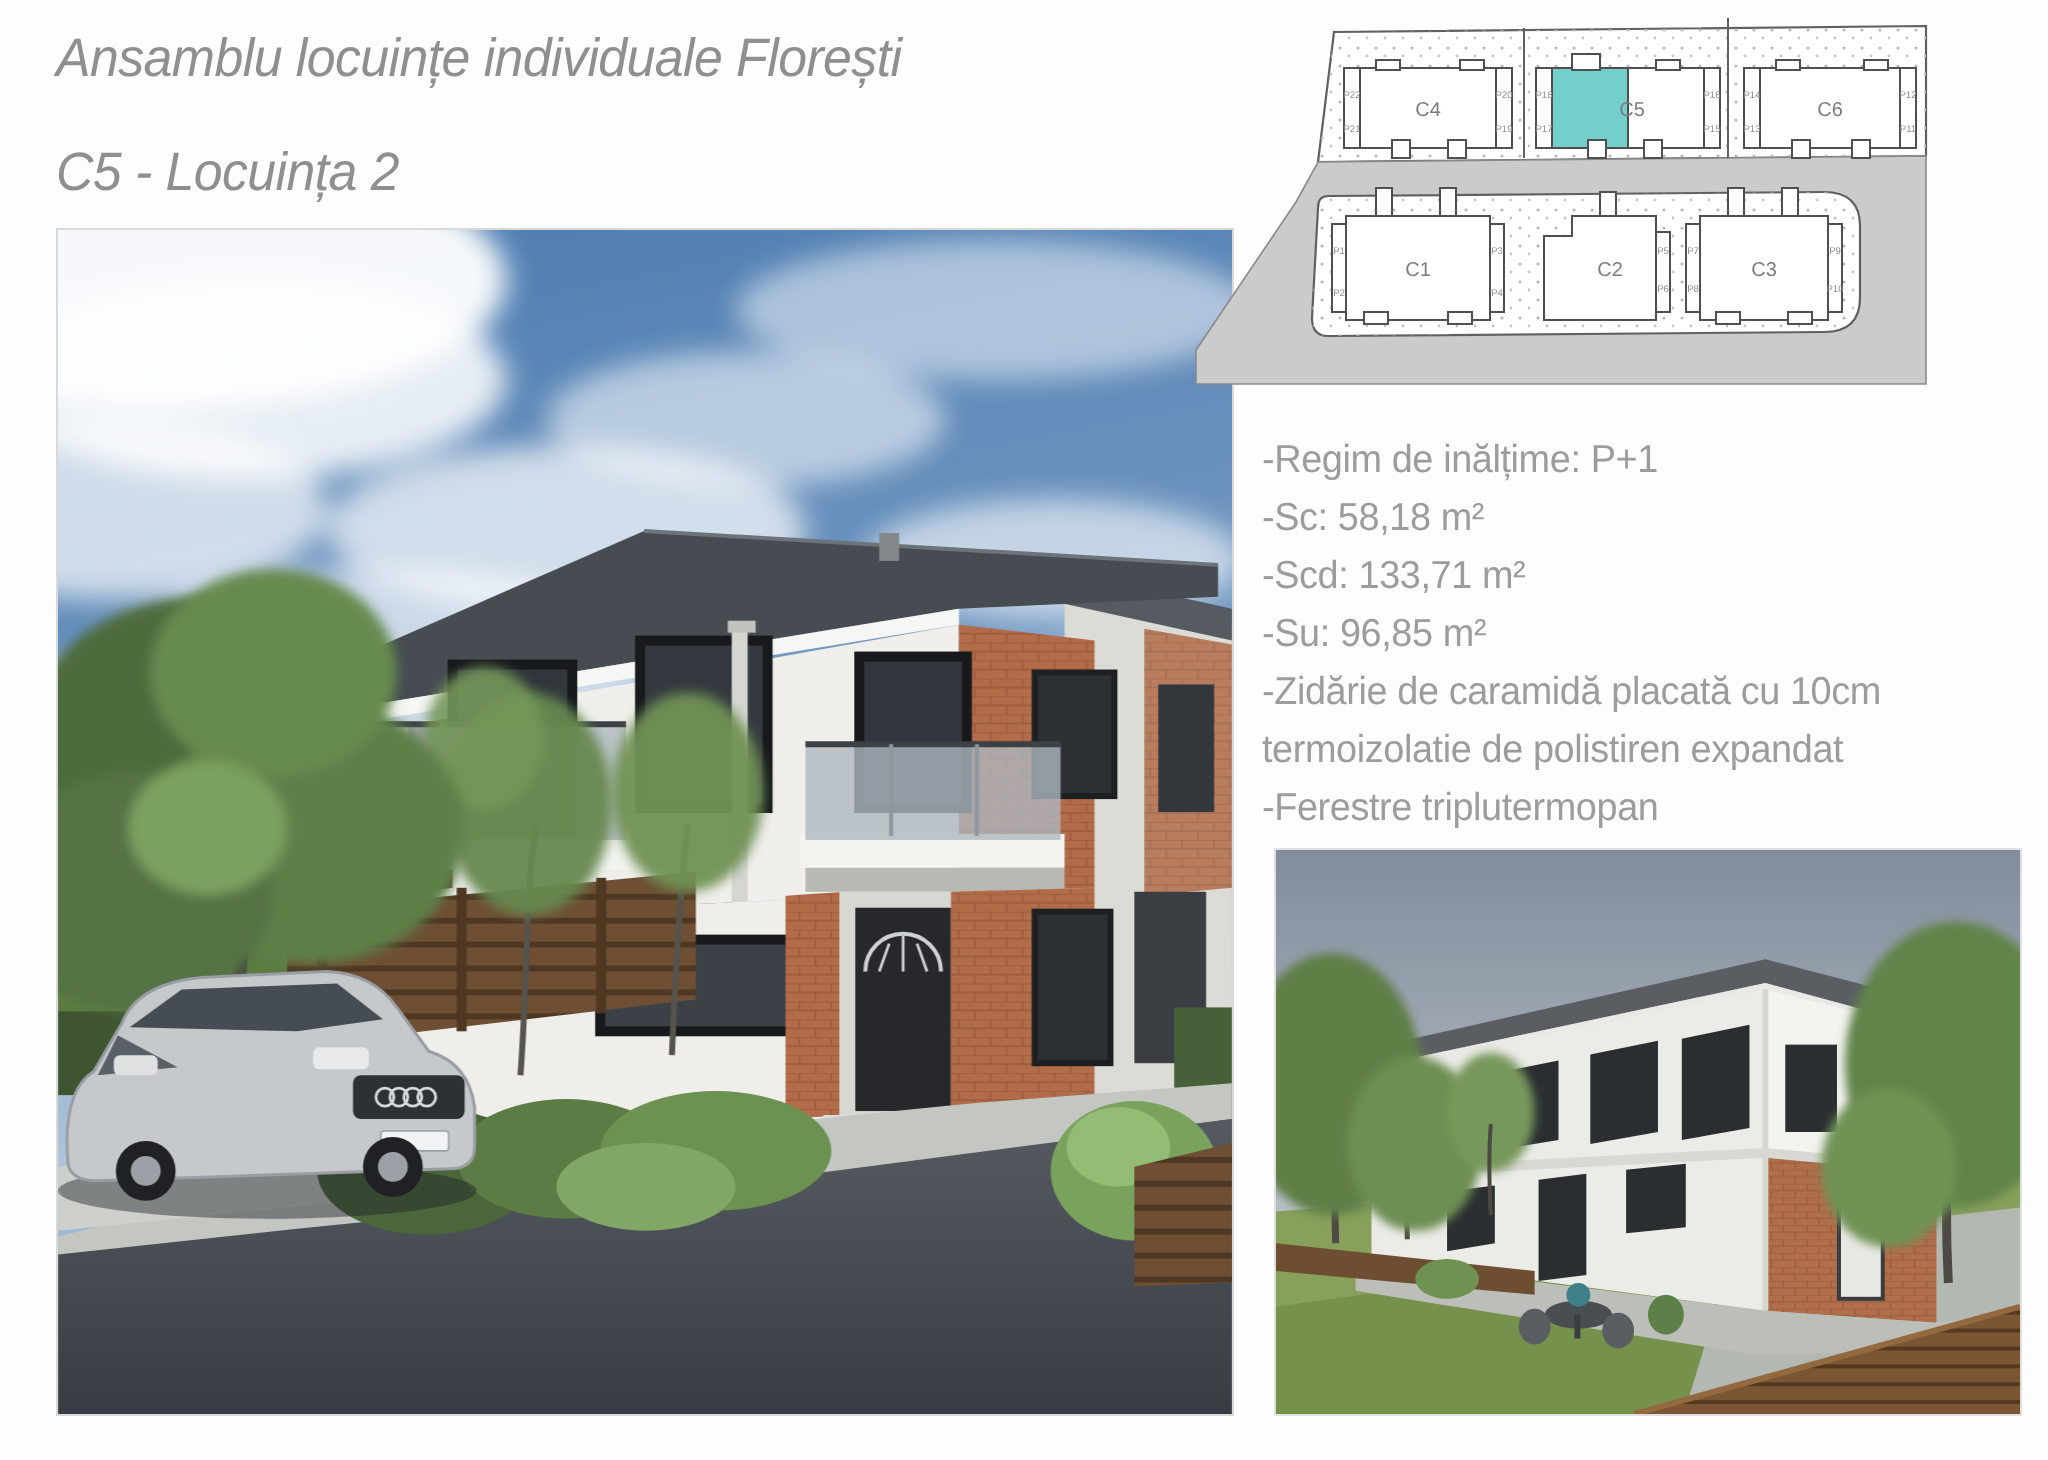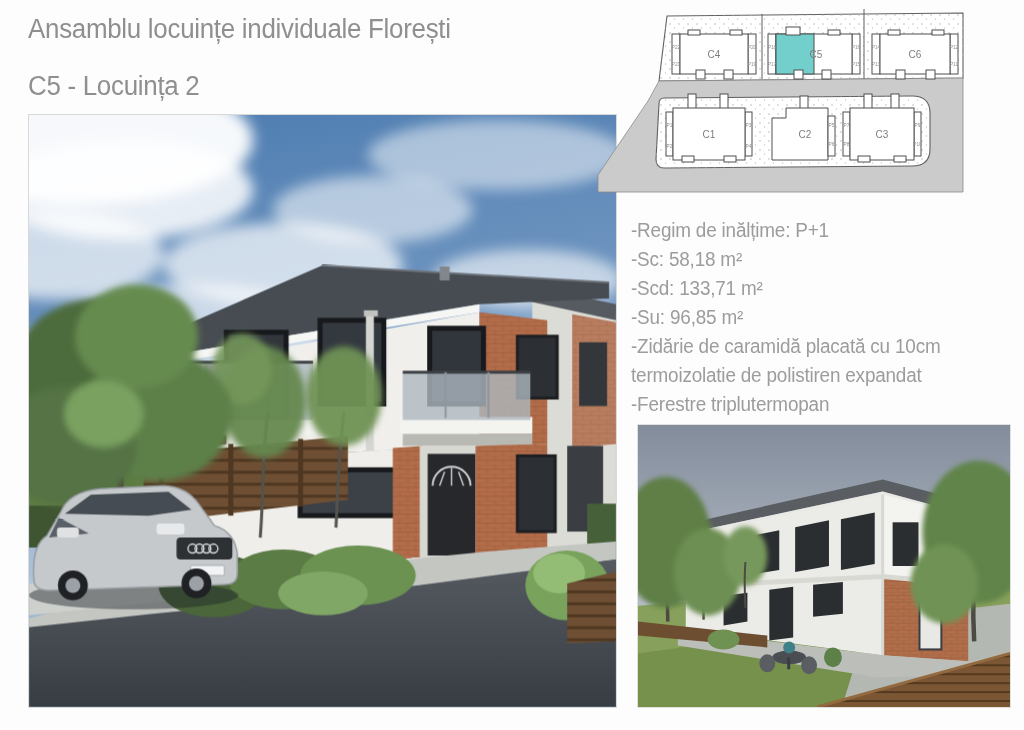--- a/index.html
+++ b/index.html
@@ -1,21 +1,21 @@
 <!DOCTYPE html>
 <html><head>
 <meta charset="utf-8">
 <style>
   * { box-sizing: border-box; }
   html,body { margin:0; padding:0; }
   body {
     width:1024px; height:730px; position:relative; overflow:hidden;
     background:#fdfdfd; font-family:"Liberation Sans", sans-serif;
   }
-  .header { position:absolute; left:28px; top:14px; width:570px; }
+  .header { position:absolute; left:28px; top:14px; width:570px;font-style:italic; }
   .header h1 {
     margin:0; font-size:27px; font-weight:400; color:#8f8f8f;
     letter-spacing:-0.3px; transform:scaleX(0.96); transform-origin:left;
     white-space:nowrap;
   }
   .header h2 {
     margin:26px 0 0 0; font-size:27px; font-weight:400; color:#8f8f8f;
     letter-spacing:-0.3px; transform:scaleX(0.96); transform-origin:left;
   }
   .main-render {

